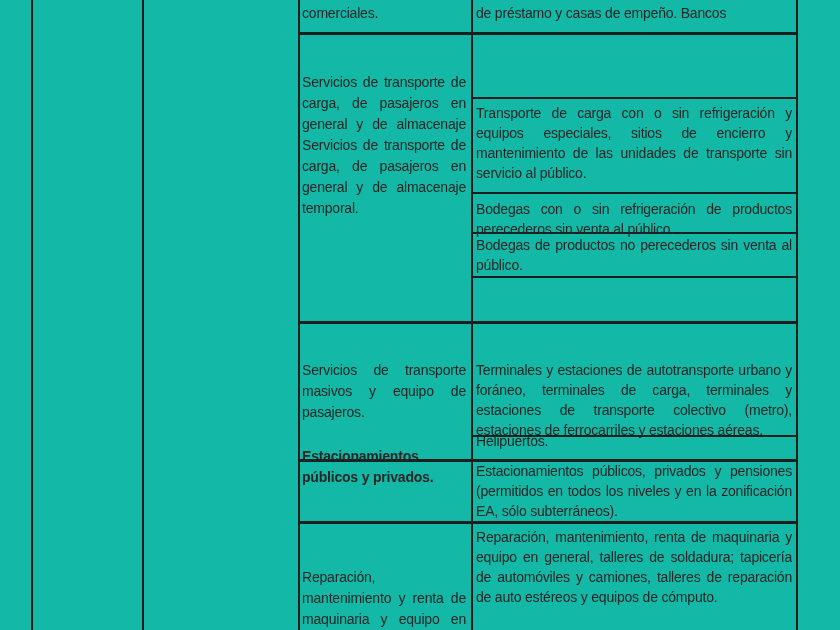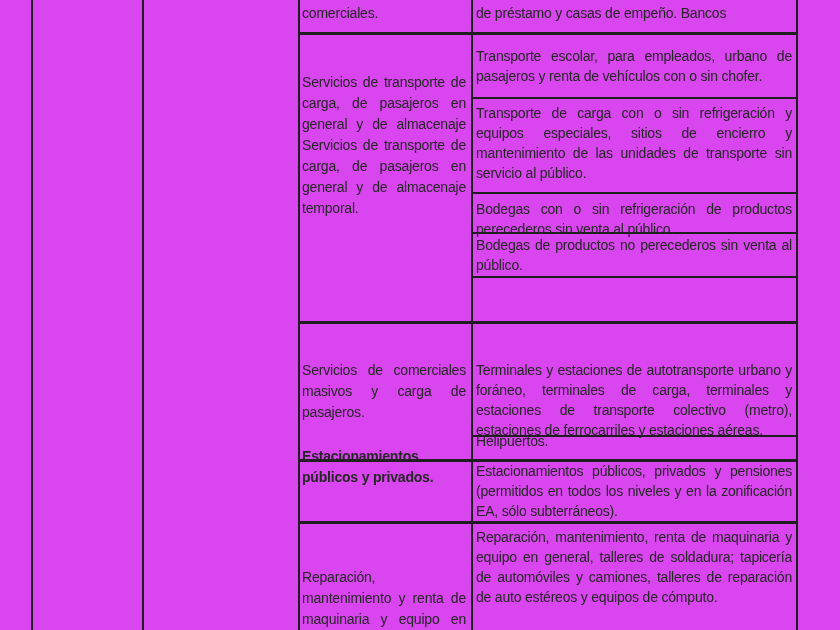--- a/index.html
+++ b/index.html
@@ -4,21 +4,21 @@
 <style>
   html, body {
     margin: 0;
     padding: 0;
     background: #ffffff;
   }
   .canvas {
     position: relative;
     width: 840px;
     height: 630px;
-    background: #d946ef;
+    background: #14b8a6;
     overflow: hidden;
     font-family: "Liberation Sans", sans-serif;
     color: #262626;
   }
   
   .vl {
     position: absolute;
     top: 0;
     height: 630px;
     width: 2px;
@@ -69,35 +69,32 @@
   <div class="hl descl" style="top:232px;"></div>
   <div class="hl descl" style="top:276px;"></div>
   <div class="hl descl" style="top:435px;"></div>
 
   <div class="cell cat toptext" style="top:0; height:30px;">comerciales.</div>
   <div class="cell desc toptext" style="top:0; height:30px;">de préstamo y casas de empeño. Bancos</div>
 
   <div class="cell cat jus vcenter" style="top:35px; height:220px;">
     <div>Servicios de transporte de carga, de pasajeros en general y de almacenaje Servicios de transporte de carga, de pasajeros en general y de almacenaje temporal.</div>
   </div>
-  <div class="cell desc jus vcenter" style="top:35px; height:61px;">
-    <div>Transporte escolar, para empleados, urbano de pasajeros y renta de vehículos con o sin chofer.</div>
-  </div>
   <div class="cell desc jus vcenter" style="top:100px; height:85px;">
     <div>Transporte de carga con o sin refrigeración y equipos especiales, sitios de encierro y mantenimiento de las unidades de transporte sin servicio al público.</div>
   </div>
   <div class="cell desc jus vcenter" style="top:195px; height:47px;">
     <div>Bodegas con o sin refrigeración de productos perecederos sin venta al público.</div>
   </div>
   <div class="cell desc jus vcenter" style="top:235px; height:40px;">
     <div>Bodegas de productos no perecederos sin venta al público.</div>
   </div>
 
   <div class="cell cat jus vcenter" style="top:325px; height:133px;">
-    <div>Servicios de comerciales masivos y carga de pasajeros.</div>
+    <div>Servicios de transporte masivos y equipo de pasajeros.</div>
   </div>
   <div class="cell desc jus vcenter" style="top:325px; height:109px;margin-top:20px;">
     <div>Terminales y estaciones de autotransporte urbano y foráneo, terminales de carga, terminales y estaciones de transporte colectivo (metro), estaciones de ferrocarriles y estaciones aéreas.</div>
   </div>
   <div class="cell desc vcenter" style="top:425px; height:32px;">
     <div>Helipuertos.</div>
   </div>
 
   <div class="cell cat jus vcenter" style="top:438px; height:58px;font-weight:bold;">
     <div>Estacionamientos públicos y privados.</div>

